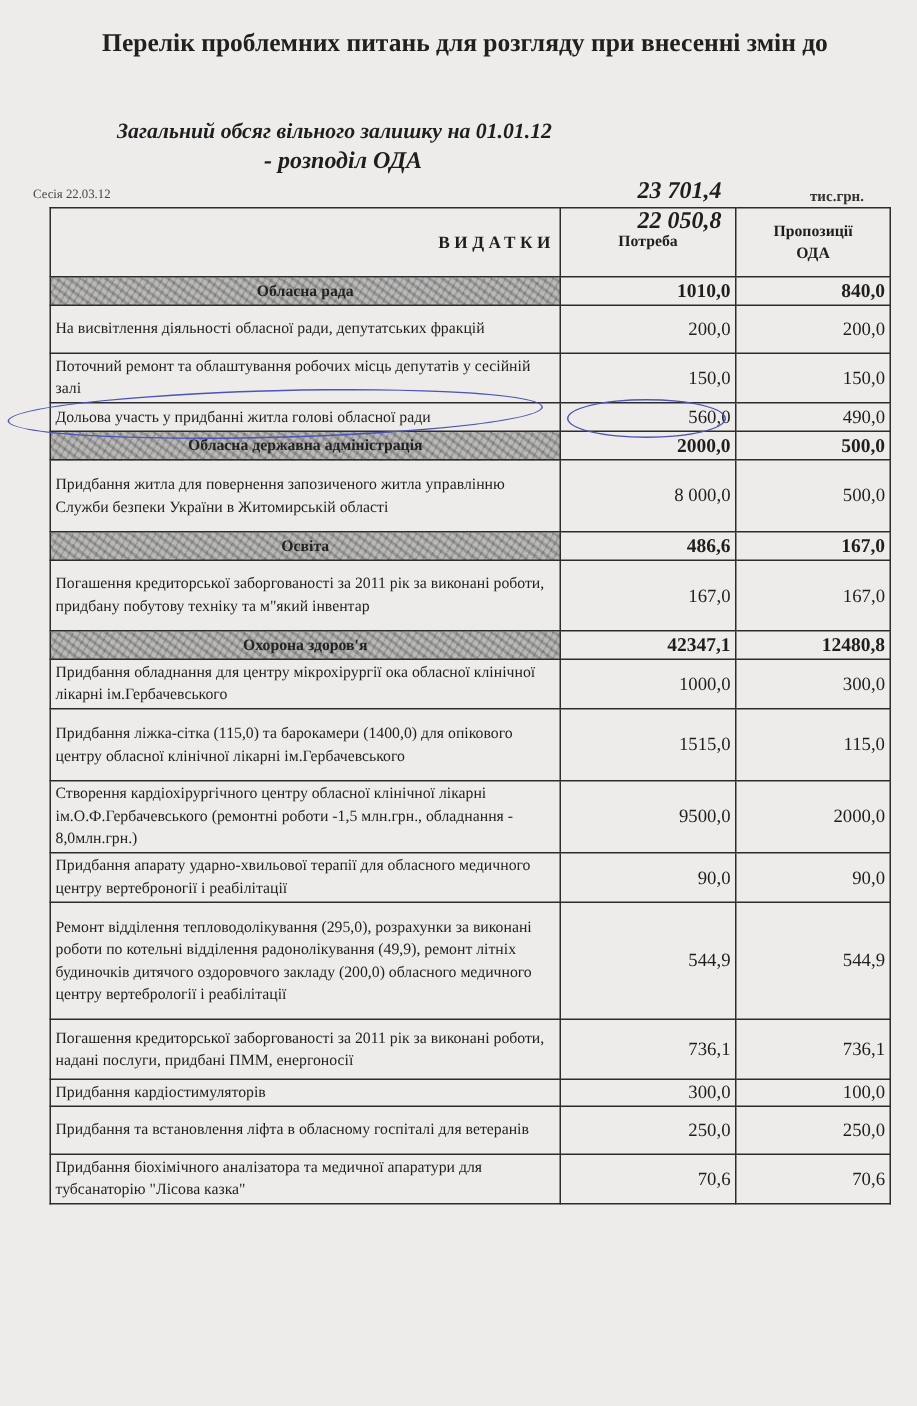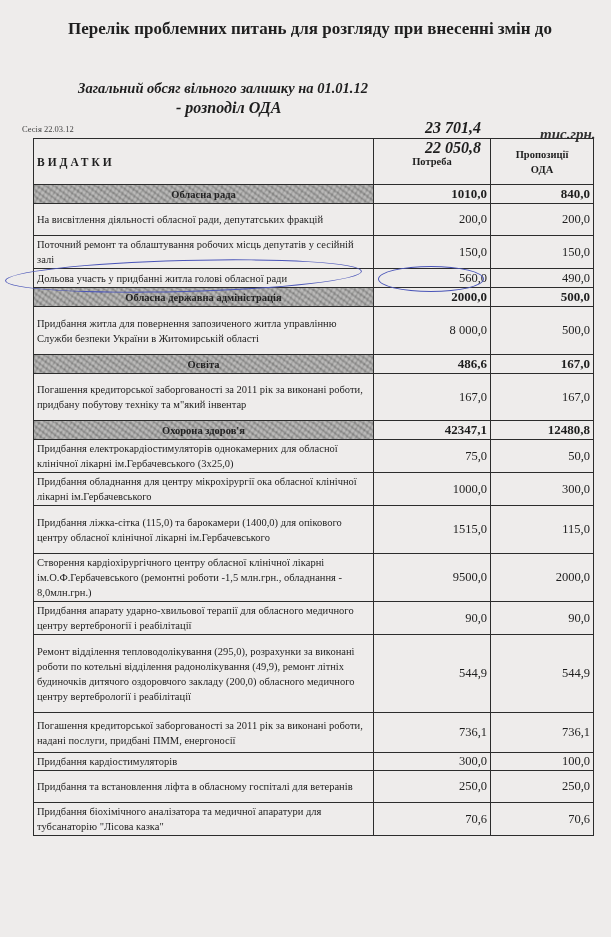--- a/index.html
+++ b/index.html
@@ -18,40 +18,40 @@
   .summary-line {
     position: absolute; font-style: italic; font-weight: bold; font-size: 14.5px;
   }
   .summary-label { left: 42px; margin-left: 36px; }
   .summary-label.second { left: 140px; font-size: 16px; }
   .summary-value { left: 425px; font-size: 16px; margin-top: 40px; }
   .session-note {
     position: absolute; left: 22px; top: 124px; font-size: 8.5px; color: #444;
   }
   .units-note {
-    position: absolute; left: 540px; top: 126px; font-size: 15px; font-weight: bold; color: #333; font-style: italic;
+    position: absolute; left: 540px; top: 126px; font-size: 10px; font-weight: bold; color: #333;
   }
   table.budget {
     position: absolute; left: 33px; top: 138px;
     width: 560px;
     border-collapse: collapse;
     font-size: 10.5px;
     table-layout: fixed;
   }
   table.budget td, table.budget th {
     border: 1.2px solid #2c2c2c;
     padding: 1px 3px;
     vertical-align: middle;
   }
   table.budget col.c1 { width: 340px; }
   table.budget col.c2 { width: 117px; }
   table.budget col.c3 { width: 103px; }
   th.hdr-main {
     height: 43px; letter-spacing: 3px; font-size: 11.5px; font-weight: bold;
-    text-align: left;
+    text-align: right;
   }
   th.hdr-num { font-size: 10.5px; font-weight: bold; text-align: center; line-height: 15px; }
   tr.section td.label {
     text-align: center; font-weight: bold; font-size: 10.5px;
     background:
       repeating-linear-gradient(37deg, rgba(90,90,90,0.35) 0 2px, rgba(200,200,200,0.25) 2px 5px),
       repeating-linear-gradient(-61deg, rgba(60,60,60,0.28) 0 1px, rgba(230,230,230,0.2) 1px 4px),
       #a9a8a6;
     color: #222;
   }
@@ -135,25 +135,20 @@
       <td class="label">Погашення кредиторської заборгованості за 2011 рік за виконані роботи, придбану побутову техніку та м"який інвентар</td>
       <td class="num">167,0</td>
       <td class="num">167,0</td>
     </tr>
     <tr class="section" style="height:18px">
       <td class="label">Охорона здоров'я</td>
       <td class="num">42347,1</td>
       <td class="num">12480,8</td>
     </tr>
     <tr style="height:32px">
-      <td class="label">Придбання електрокардіостимуляторів однокамерних для обласної клінічної лікарні ім.Гербачевського (3х25,0)</td>
-      <td class="num">75,0</td>
-      <td class="num">50,0</td>
-    </tr>
-    <tr style="height:32px">
       <td class="label">Придбання обладнання для центру мікрохірургії ока обласної клінічної лікарні ім.Гербачевського</td>
       <td class="num">1000,0</td>
       <td class="num">300,0</td>
     </tr>
     <tr style="height:48px">
       <td class="label">Придбання ліжка-сітка (115,0) та барокамери (1400,0) для опікового центру обласної клінічної лікарні ім.Гербачевського</td>
       <td class="num">1515,0</td>
       <td class="num">115,0</td>
     </tr>
     <tr style="height:48px">

